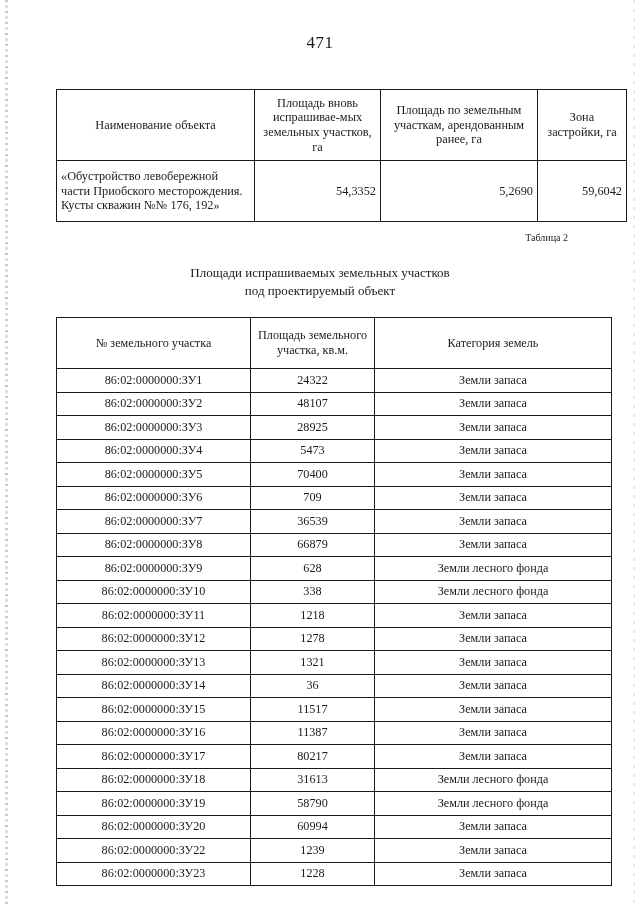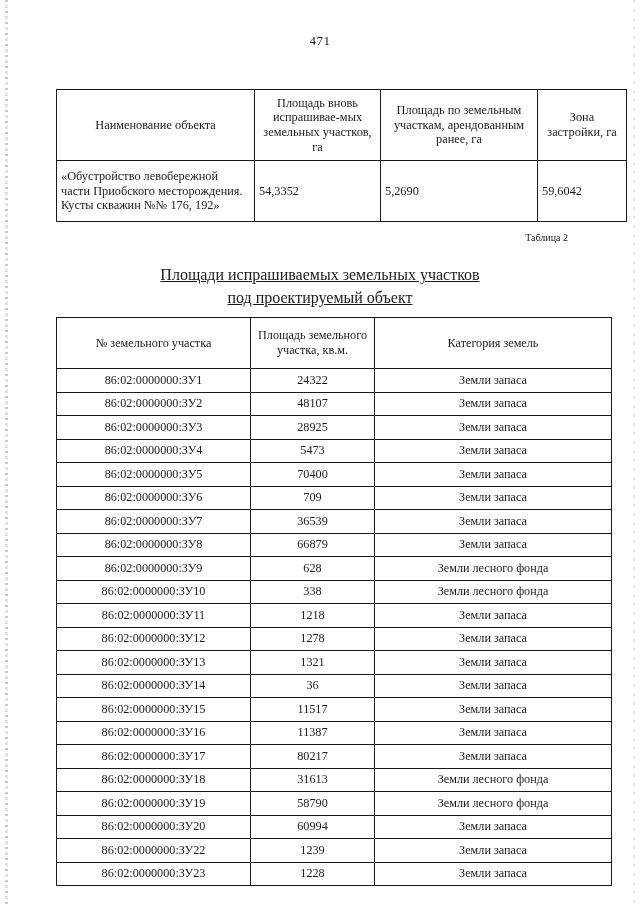--- a/index.html
+++ b/index.html
@@ -52,21 +52,21 @@
     );
     opacity: 0.6;
   }
 
   .page-number {
     position: absolute;
     top: 33px;
     left: 0;
     width: 640px;
     text-align: center;
-    font-size: 13px;
+    font-size: 17px;
     letter-spacing: 0.5px;
   }
 
   
   .table1 {
     position: absolute;
     top: 89px;
     left: 56px;
     width: 534px;
     border-collapse: collapse;
@@ -93,41 +93,40 @@
     height: 56px;
     vertical-align: middle;
     margin-top: 23px;
   }
   .t1-name {
     text-align: left;
     padding-left: 6px;
     line-height: 1.28;
   }
   .t1-num {
-    text-align: left;
+    text-align: right;
   }
 
   
   .table-label {
     position: absolute;
     top: 232px;
     left: 56px;
     width: 512px;
     text-align: right;
     font-size: 10px;
   }
   .section-title {
     position: absolute;
     top: 264px;
     left: 0;
     width: 640px;
     text-align: center;
-    font-size: 16px;
+    font-size: 13px;
     line-height: 1.42;
-    text-decoration: underline;
   }
 
   
   .table2 {
     position: absolute;
     top: 317px;
     left: 56px;
     width: 534px;
     border-collapse: collapse;
     table-layout: fixed;

